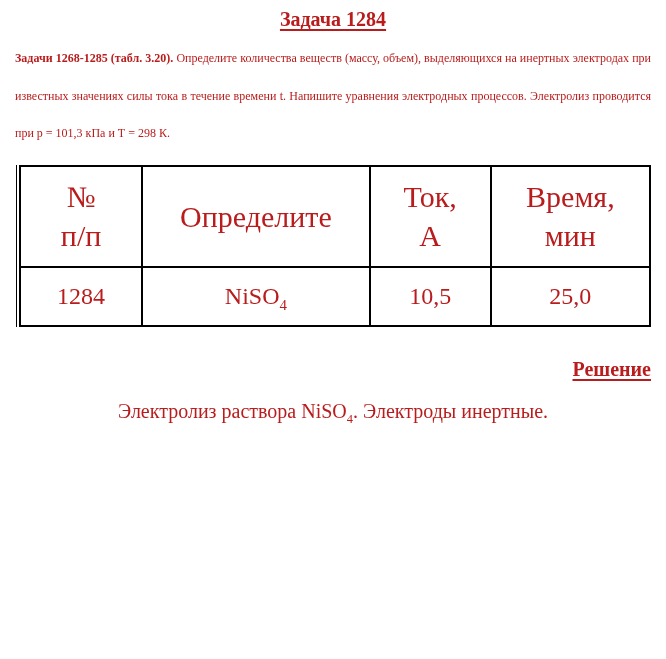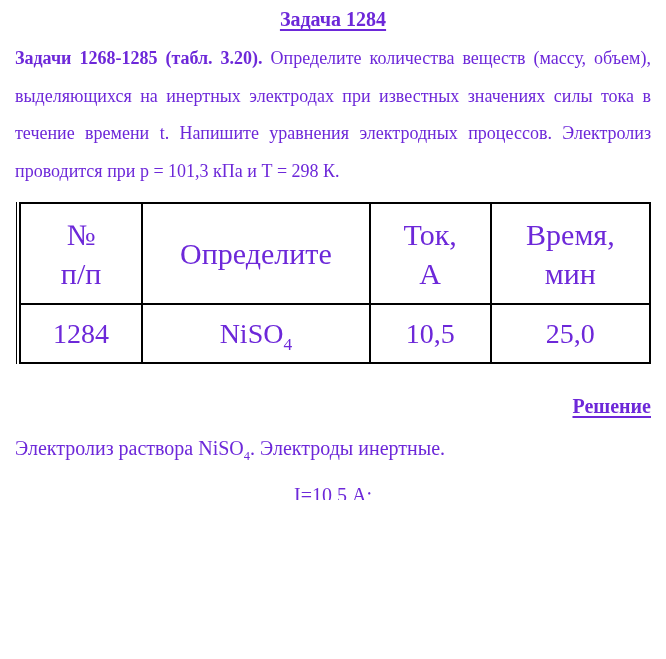--- a/index.html
+++ b/index.html
@@ -2,38 +2,38 @@
 <html><head>
 <meta charset="utf-8">
 <style>
   * { margin: 0; padding: 0; box-sizing: border-box; }
   html, body { background: #ffffff; }
   .page {
     position: relative;
     width: 666px;
     height: 500px;
     background: #ffffff;
-    color: #6d28d9;
+    color: #b91c1c;
     font-family: "Liberation Serif", "DejaVu Serif", serif;
     overflow: hidden;
   }
   .content { padding: 8px 15px 0 15px; }
 
   .doc-title {
     text-align: center;
     font-size: 20px;
     font-weight: bold;
     text-decoration: underline;
     text-decoration-thickness: 2px;
     text-underline-offset: 3px;
     margin-bottom: 9px;
   }
 
   .problem {
-    font-size: 18px;
+    font-size: 12px;
     line-height: 37.5px;
     text-align: justify;
   }
   .problem .lead { font-weight: bold; }
 
   .table-wrap {
     margin-top: 12px;
     margin-left: 1px;
     border-left: 1px solid #000;
     padding-left: 2px;
@@ -47,39 +47,39 @@
   table.data-table td, table.data-table th {
     border: 2px solid #000;
     text-align: center;
     vertical-align: middle;
     font-weight: normal;
     padding: 0;
   }
   tr.header-row { height: 101px; }
   tr.header-row th { font-size: 30px; line-height: 1.3; }
   tr.data-row { height: 59px; }
-  tr.data-row td { font-size: 28px; }
+  tr.data-row td { font-size: 24px; }
   .col-num { width: 122px; }
   .col-electrolyte { width: 227px; }
   .col-current { width: 121px; }
   .col-time { width: 159px; margin-left: 36px; }
 
   .solution-heading {
     margin-top: 31px;
     text-align: right;
     font-size: 20px;
     font-weight: bold;
     text-decoration: underline;
     text-decoration-thickness: 2px;
     text-underline-offset: 3px;
   }
   .solution-line {
     margin-top: 19px;
     font-size: 20px;
-    text-align: left;
+    text-align: center;
   }
   .equation {
     margin-top: 24px;
     font-size: 20px;
     text-align: center;
     line-height: 23px;
   }
 
   sub, sup {
     font-size: 62%;
@@ -130,19 +130,18 @@
           <td>25,0</td>
         </tr>
       </tbody>
         </table>
     </div>
 
     <div class="solution-heading">Решение</div>
 
     <div class="solution-line"><span>Электролиз раствора NiSO</span><sub>4</sub><span>. Электроды инертные.</span></div>
 
-    <div class="equation">I=10,5 А;</div>
 
 
 
 
   </div>
 </div>
 
 </body></html>

